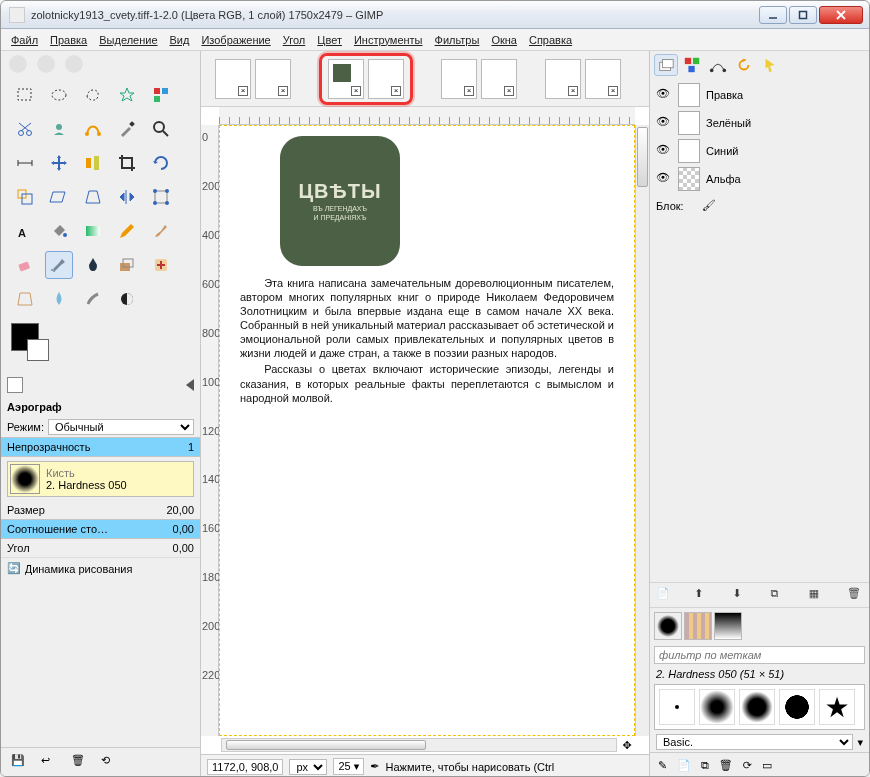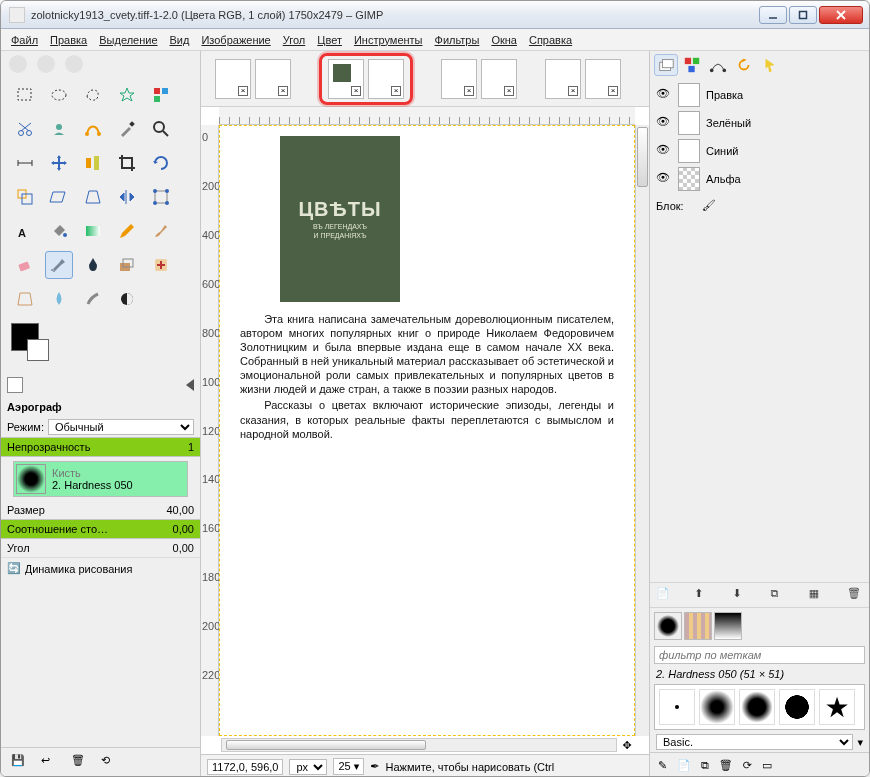--- a/index.html
+++ b/index.html
@@ -36,22 +36,22 @@
   .swatches-wrap { position:relative; width:50px; height:46px; }
   .mini-row { display:flex; justify-content:space-between; align-items:center; padding:2px 6px; }
   .mini-row .sq { width:16px;height:16px;border:1px solid #888;background:#fff; }
   .tri { width:0;height:0;border-top:6px solid transparent;border-bottom:6px solid transparent;border-right:8px solid #555; }
 
   .tool-opts { flex:1; overflow:hidden; padding:4px 0 0; background:#efefef; display:flex; flex-direction:column; }
   .tool-opts h4 { font-weight:bold; padding:2px 6px 4px; }
   .opt-row { display:flex; align-items:center; padding:2px 6px; gap:4px; }
   .opt-row label { white-space: nowrap; }
   .opt-row select, .opt-row input[type=text] { flex:1; min-width:0; border:1px solid #b8b8b8; background:#fff; padding:1px 3px; font-size:11px; }
-  .slider-row { background:#84cc16; padding:3px 6px; display:flex; justify-content:space-between; border-top:1px solid #c4c4c4; border-bottom:1px solid #c4c4c4;text-align:right; }
-  .brush-box { border:1px solid #bbb; background:#86efac; margin:4px 12px; display:flex; align-items:center; gap:6px; padding:2px; }
+  .slider-row { background:#7dd3fc; padding:3px 6px; display:flex; justify-content:space-between; border-top:1px solid #c4c4c4; border-bottom:1px solid #c4c4c4;text-align:right; }
+  .brush-box { border:1px solid #bbb; background:#fef9c3; margin:4px 6px; display:flex; align-items:center; gap:6px; padding:2px; }
   .brush-box .dot { width:30px;height:30px;border:1px solid #999; background:radial-gradient(circle,#000 0%,#000 30%,rgba(0,0,0,0)70%); }
   .num-row { display:flex; align-items:center; justify-content:space-between; padding:3px 6px; }
   .left-bottom-icons { display:flex; gap:12px; padding:6px 10px; border-top:1px solid #ccc; }
   .left-bottom-icons .ic { width:18px;height:18px; }
 
   
   .center { display:flex; flex-direction:column; background:#fff; position:relative; }
   .canvas-top { height:56px; background:#f1f1f1; border-bottom:1px solid #d0d0d0; display:flex; align-items:center; gap:28px; padding:0 14px; }
   .thumbgrp { display:flex; gap:4px; }
   .thumbgrp.active { border:3px solid #e33; border-radius:8px; padding:3px 6px; box-shadow:0 0 0 2px rgba(227,51,51,.25); }
@@ -64,21 +64,21 @@
   .ruler-h::after { content:""; position:absolute; inset:0; background:repeating-linear-gradient(to right, #999 0 1px, transparent 1px 10px); top:10px; }
   .ruler-v { width:18px; background:#f2f2f2; border-right:1px solid #c8c8c8; position:absolute; left:0; top:18px; bottom:18px; font-size:9px; color:#555; }
   .ruler-v span { position:absolute; left:1px; transform:translateY(-50%) rotate(0); }
   .canvas-scroll { position:absolute; left:18px; top:18px; right:14px; bottom:18px; overflow:hidden; background:#fff; border:1px dashed #f2c200; }
   .vtrack { position:absolute; right:0; top:18px; bottom:18px; width:14px; background:#eee; border-left:1px solid #ccc; }
   .vtrack .th { position:absolute; left:1px; right:1px; top:2px; height:60px; background:linear-gradient(#fefefe,#d6d6d6); border:1px solid #aaa; border-radius:2px; }
   .htrack { position:absolute; left:18px; right:14px; bottom:0; height:18px; display:flex; align-items:center; }
   .htrack .bar { flex:1; height:14px; background:#eee; border:1px solid #ccc; margin:0 2px; position:relative; }
   .htrack .bar .th { position:absolute; top:1px; bottom:1px; left:4px; width:200px; background:linear-gradient(#fefefe,#d6d6d6); border:1px solid #aaa; border-radius:2px; }
   .canvas-body { padding:10px 20px; }
-  .book-cover { width:120px; height:166px; background:#4b6044; color:#e2e5d4; margin:0 0 10px 40px; display:flex; flex-direction:column; align-items:center; justify-content:center; font-family: Georgia, serif; }
+  .book-cover { width:120px; height:130px; background:#4b6044; color:#e2e5d4; margin:0 0 10px 40px; display:flex; flex-direction:column; align-items:center; justify-content:center; font-family: Georgia, serif; border-radius: 22px; }
   .book-cover .t1 { font-size:20px; font-weight:bold; letter-spacing:1px; }
   .book-cover .t2 { font-size:7px; text-align:center; line-height:1.2; margin-top:2px; }
   .body-text { font-family: Georgia, 'Times New Roman', serif; font-size:12.4px; line-height:1.28; text-align:justify; color:#111; }
   .body-text p { text-indent: 2.2em; margin-bottom:2px; }
 
   .statusbar { height:24px; display:flex; align-items:center; gap:6px; padding:0 6px; border-top:1px solid #c8c8c8; background:#f2f2f2; }
   .statusbar .box { border:1px solid #c0c0c0; background:#fff; padding:1px 4px; }
   .statusbar .msg { flex:1; overflow:hidden; white-space:nowrap; text-overflow:ellipsis; }
 
   
@@ -386,21 +386,21 @@
       </div>
       <div class="brush-box">
         <div class="dot"></div>
         <div>
           <div class="muted">Кисть</div>
           <div>2. Hardness 050</div>
         </div>
       </div>
       <div class="num-row">
         <span>Размер</span>
-        <span>40,00</span>
+        <span>20,00</span>
       </div>
       <div class="slider-row">
         <span>Соотношение сто…</span>
         <span>0,00</span>
       </div>
       <div class="num-row">
         <span>Угол</span>
         <span>0,00</span>
       </div>
       <div class="opt-row" style="border-top:1px solid #ddd; padding-top:4px; overflow:hidden;">
@@ -491,21 +491,21 @@
         </div>
       <div class="htrack">
         <div class="bar">
             <div class="th"></div>
           </div>
         <span style="width:16px;text-align:center;">✥</span>
       </div>
     </div>
 
     <div class="statusbar">
-      <span class="box">1172,0, 596,0</span>
+      <span class="box">1172,0, 908,0</span>
       <select class="tiny"><option>px</option></select>
       <span class="box"><span>25</span> ▾</span>
       <span>✒</span>
       <span class="msg">Нажмите, чтобы нарисовать (Ctrl</span>
     </div>
   </div>
 
   <div class="right">
     <div class="right-topicons">
       <div class="ti active">

